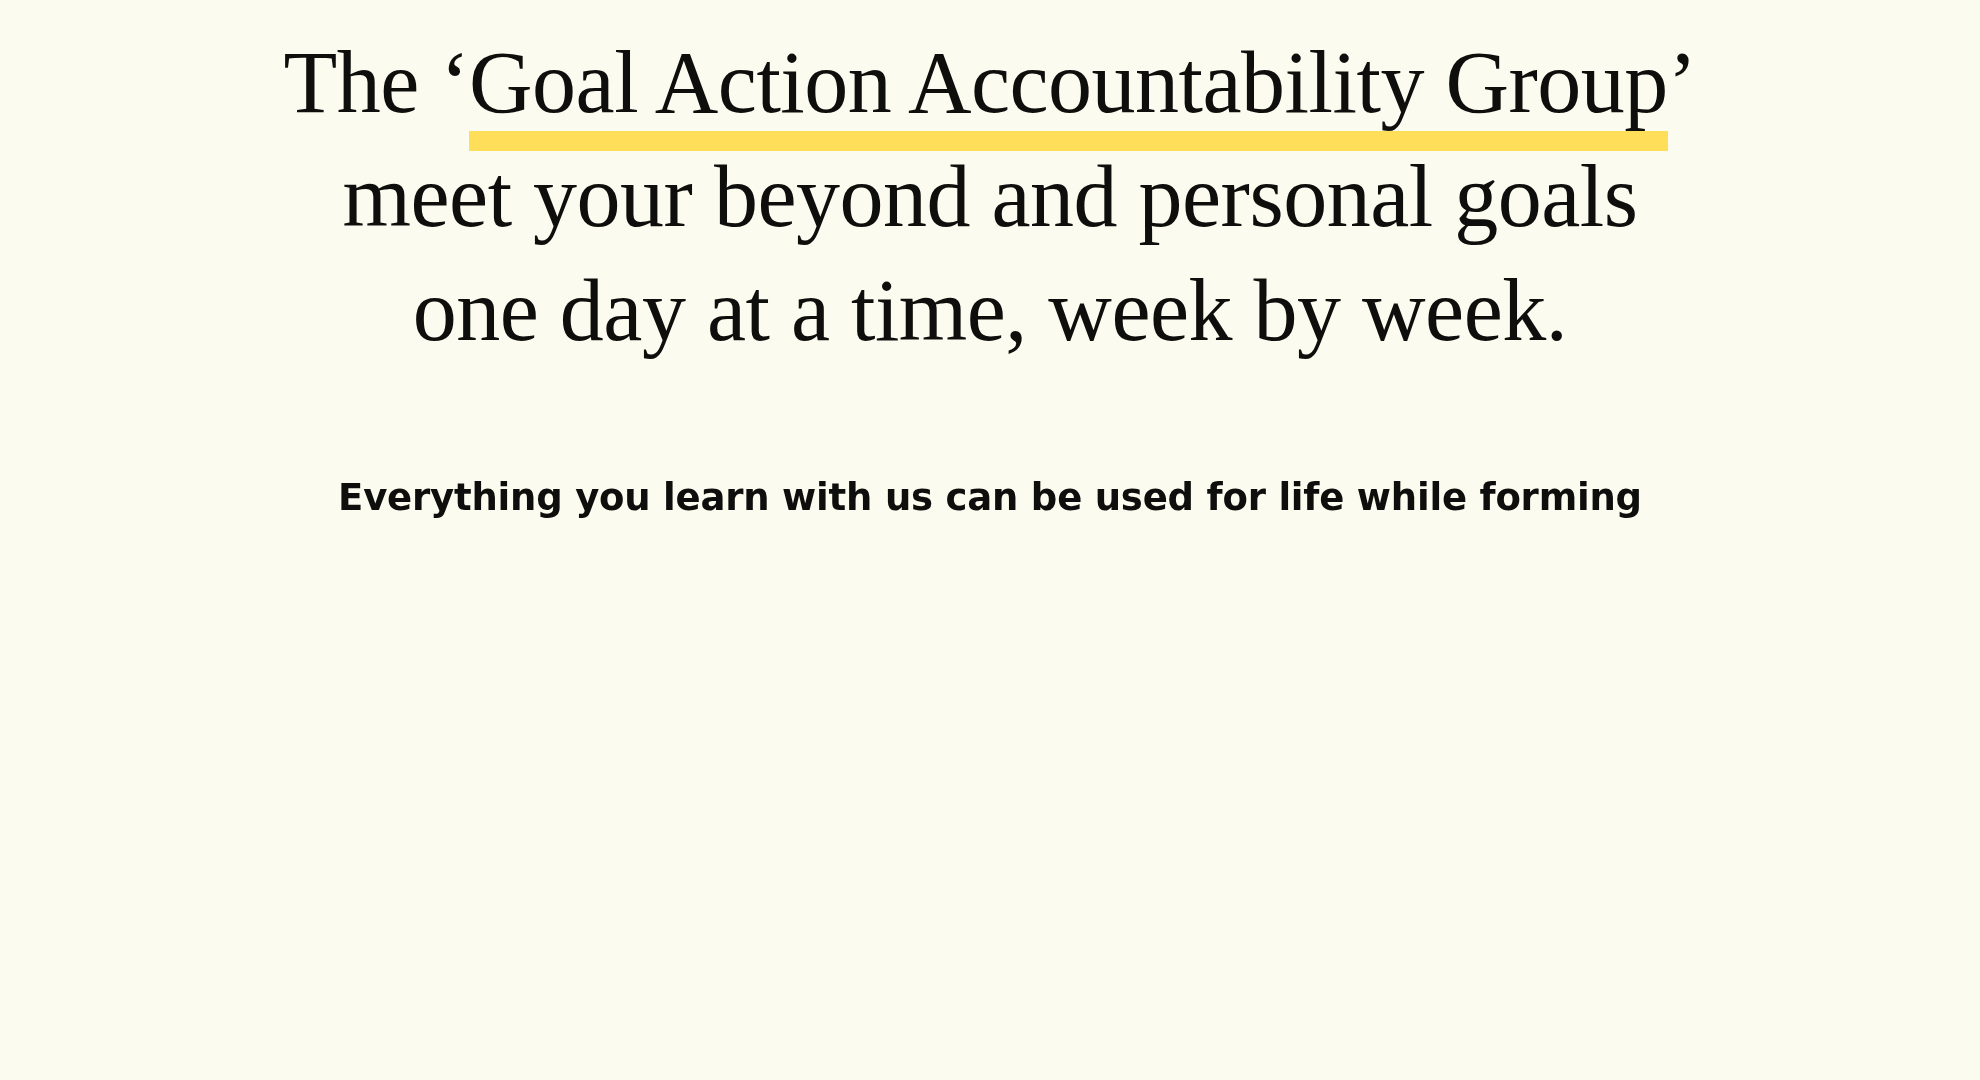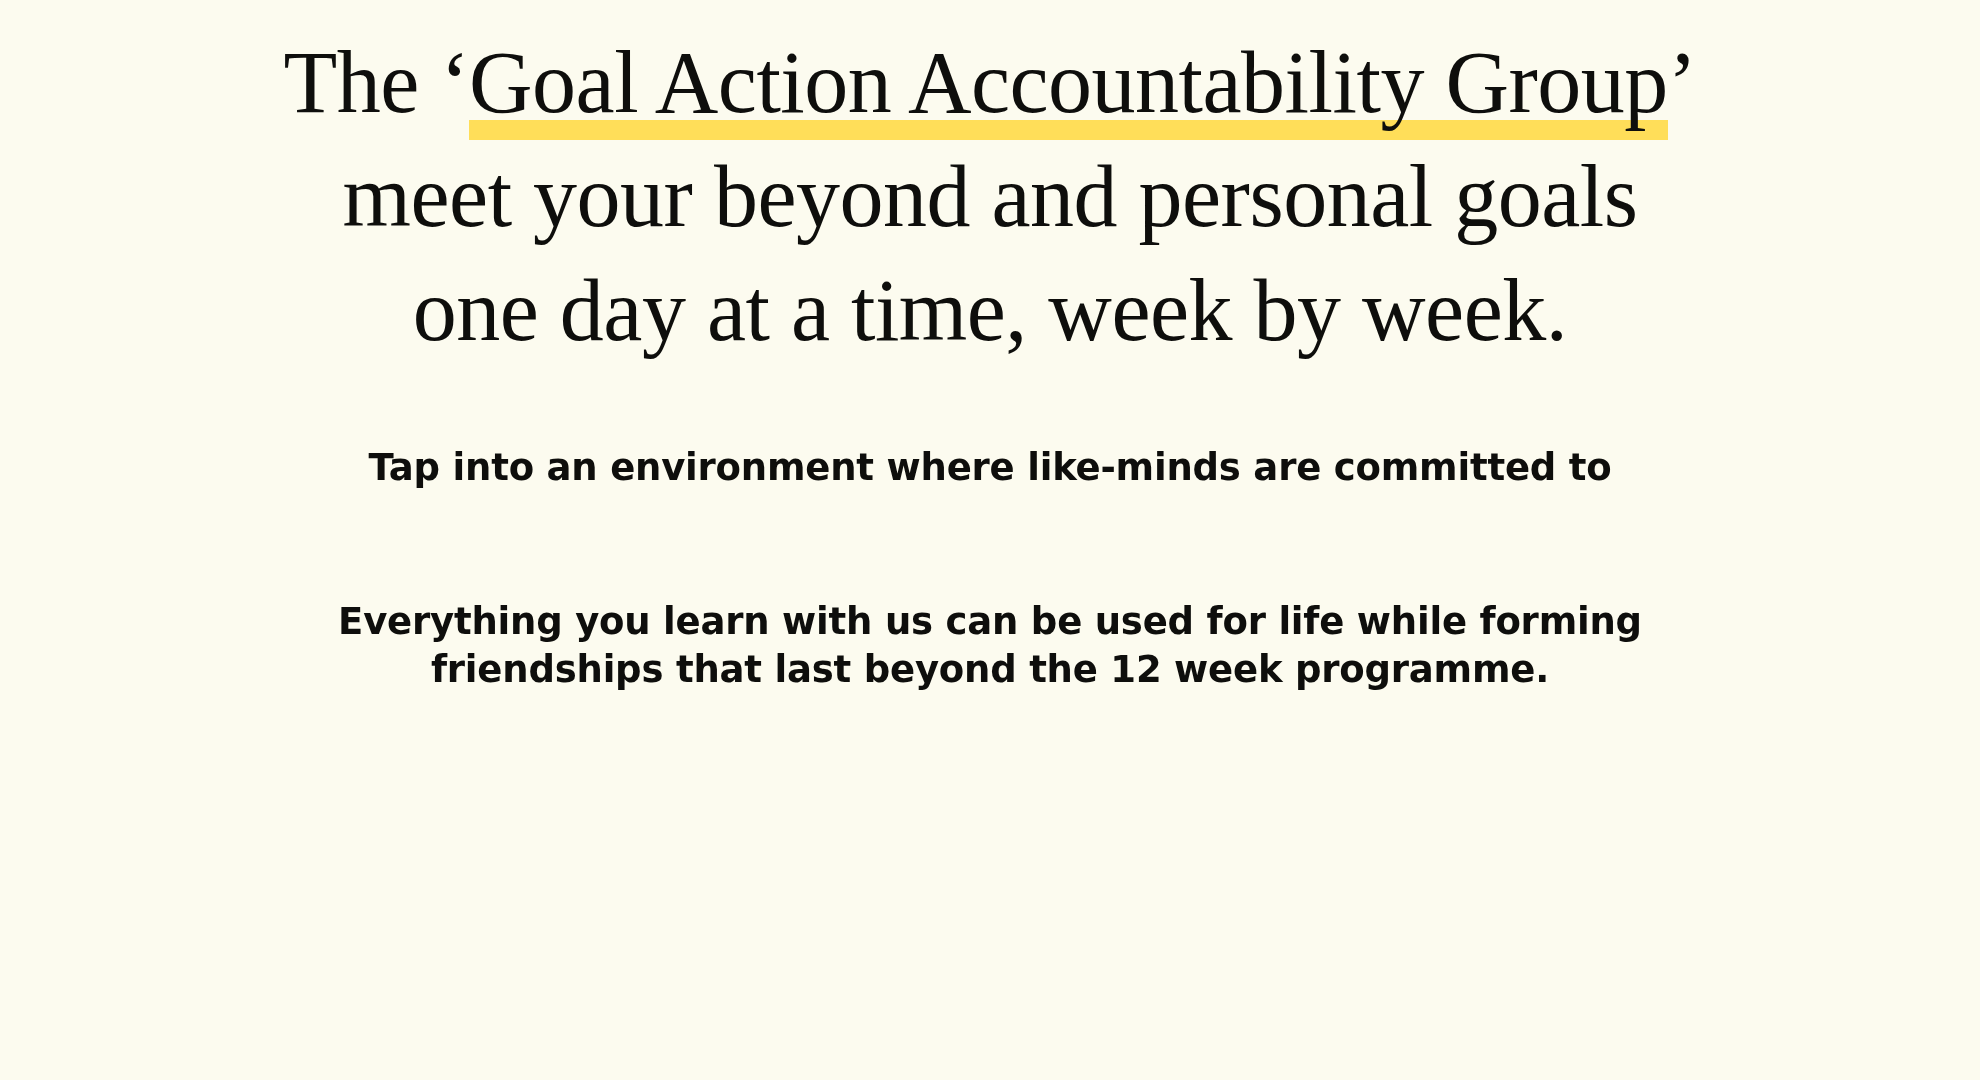--- a/index.html
+++ b/index.html
@@ -24,21 +24,21 @@
     font-family: "Liberation Serif", "DejaVu Serif", serif;
     font-weight: 400;
     font-size: 88px;
     line-height: 114px;
     letter-spacing: -0.5px;
     color: var(--ink);
   }
   .hline { display: block; white-space: nowrap; }
   .highlight {
     background: linear-gradient(var(--accent), var(--accent)) no-repeat left bottom / 100% 20px;
-    padding-bottom: 9px;
+    padding-bottom: 20px;
   }
   .body-para {
     font-family: "DejaVu Sans", "Liberation Sans", sans-serif;
     font-weight: 700;
     font-size: 37px;
     line-height: 48px;
     letter-spacing: -0.2px;
     color: var(--ink);
   }
   .para-1 { margin-top: 76px; }
@@ -50,21 +50,19 @@
 
 <div class="page">
 
   <h1 class="headline">
     <span class="hline"><span>The ‘</span><span class="highlight">Goal Action Accountability Group</span><span>’</span></span>
     <span class="hline">meet your beyond and personal goals</span>
     <span class="hline">one day at a time, week by week.</span>
   </h1>
 
   <p class="body-para para-1">
-    <span class="bline">Tap into an environment where like-minds are committed to</span>
   </p>
 
   <p class="body-para para-2">
     <span class="bline">Everything you learn with us can be used for life while forming</span>
-    <span class="bline">friendships that last beyond the 12 week programme.</span>
   </p>
 
 </div>
 
 </body></html>

